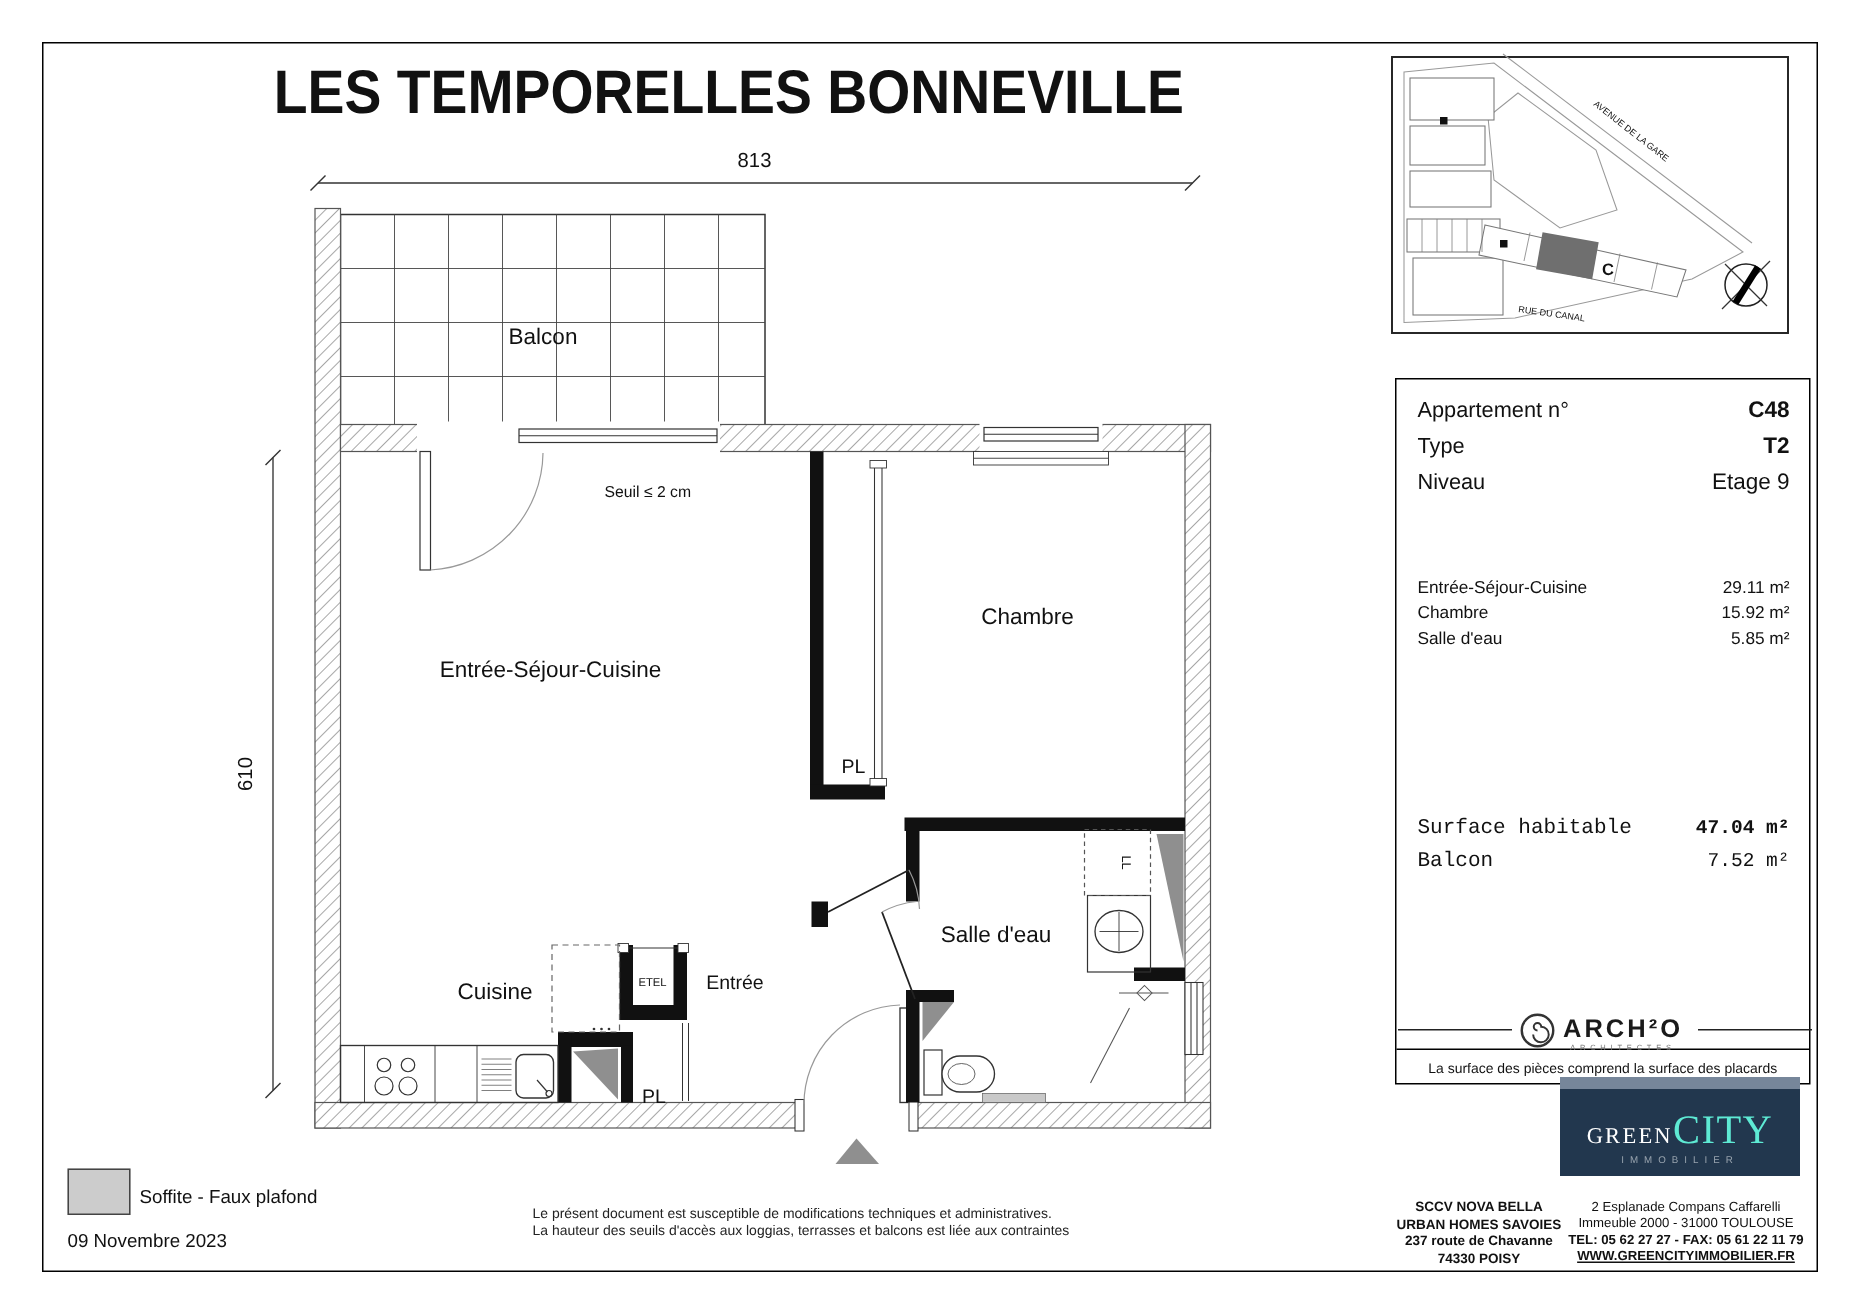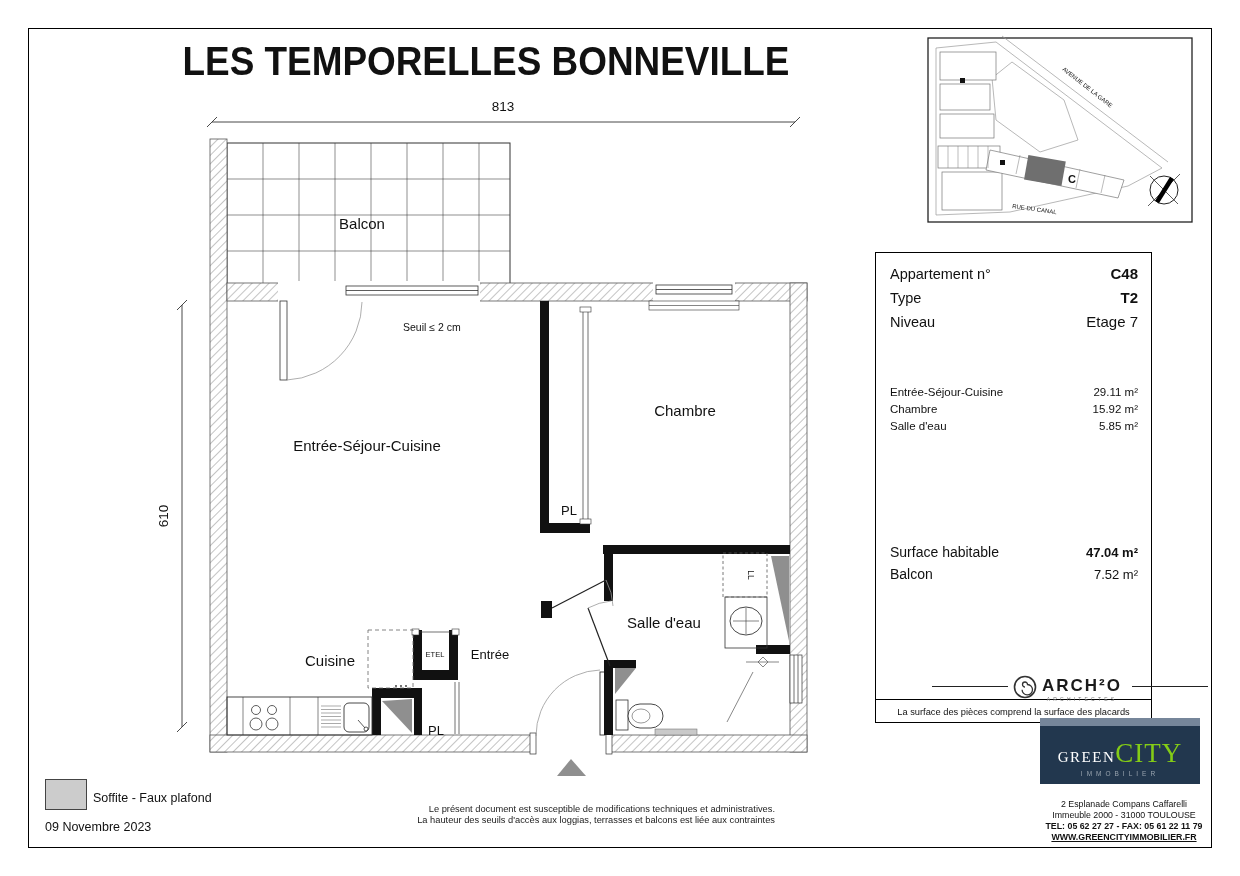--- a/index.html
+++ b/index.html
@@ -9,51 +9,51 @@
         border:1.4px solid #000;}
   .abs{position:absolute;}
   .title{left:150px;top:38px;width:650px;text-align:center;font-size:41px;
         font-weight:700;letter-spacing:0px;transform:scaleX(.9);transform-origin:center;
         white-space:nowrap;}
   svg{display:block;}
   svg text{font-family:"Liberation Sans",sans-serif;fill:#111;}
   .room-label{font-size:15px;}
   .small-label{font-size:10.5px;}
   
-  .panel{left:875px;top:252px;width:277px;height:471px;border:1.5px solid #000;box-sizing:border-box;}
+  .panel{left:930px;top:252px;width:277px;height:471px;border:1.5px solid #000;box-sizing:border-box;}
   .prow{position:absolute;left:14px;right:13px;display:flex;justify-content:space-between;align-items:baseline;}
   .prow .lab{font-size:14.5px;}
   .prow .val{font-size:15px;}
   .prow.sm .lab,.prow.sm .val{font-size:11.5px;}
-  .prow.mid .lab,.prow.mid .val{font-size:13px;}
+  .prow.mid .lab,.prow.mid .val{font-size:13px;font-family:Liberation Mono, monospace;}
   .bold{font-weight:700;}
   .panel-note{position:absolute;left:0;right:0;bottom:5px;text-align:center;font-size:9.3px;}
   .panel-sep{position:absolute;left:0;right:0;bottom:22px;border-top:1px solid #000;}
   
   .rule{height:1.2px;background:#222;}
   .arch-text{font-size:17px;font-weight:700;letter-spacing:2px;color:#1a1a1a;}
   .arch-sub{font-size:5px;letter-spacing:3.2px;color:#777;text-align:center;}
   .uh-square{width:72px;height:72px;background:#4a4a4c;transform:rotate(10deg);}
   .uh-text{font-size:17.5px;font-weight:700;line-height:19px;letter-spacing:.5px;}
   .uh-urban{color:#fff;}
   .uh-home{color:#a5c6d8;font-weight:400;}
   .addr{font-size:9px;font-weight:700;text-align:center;line-height:11.5px;}
   .gc-box{left:1040px;top:718px;width:160px;height:66px;background:#22374e;}
   .gc-band{position:absolute;left:0;top:0;right:0;height:8px;background:#76869a;}
   .gc-line{position:absolute;left:0;right:0;top:20px;text-align:center;white-space:nowrap;
            font-family:"Liberation Serif",serif;color:#fff;}
   .gc-green{font-size:15px;letter-spacing:1.5px;}
-  .gc-city{font-size:27px;color:#84cc16;letter-spacing:1px;}
+  .gc-city{font-size:27px;color:#5eead4;letter-spacing:1px;}
   .gc-sub{position:absolute;left:0;right:0;top:52px;text-align:center;font-size:6.5px;
           letter-spacing:4px;color:#98a3ae;font-family:"Liberation Sans",sans-serif;}
   .gc-addr{font-size:8.8px;text-align:center;line-height:11px;font-weight:400;}
   .legend-swatch{left:45px;top:779px;width:40px;height:29px;background:#ccc;border:1px solid #444;}
   .legend-label{left:93px;top:791px;font-size:12.5px;text-align:center;}
   .date{left:45px;top:820px;font-size:12.5px;}
-  .disclaimer{left:355px;top:804px;width:420px;text-align:right;font-size:9.3px;line-height:11px;color:#222;}
+  .disclaimer{left:355px;top:804px;width:420px;text-align:left;font-size:9.3px;line-height:11px;color:#222;}
 </style>
 </head>
 <body>
 
 <div class="page">
   <div class="page-border abs"></div>
 
   <div class="abs title">LES TEMPORELLES BONNEVILLE</div>
 
   <svg class="abs" style="left:0;top:0" width="1240" height="876" viewBox="0 0 1240 876">
@@ -287,21 +287,21 @@
     <div class="prow" style="top:12px">
       <span class="lab">Appartement n°</span>
       <span class="val bold">C48</span>
     </div>
     <div class="prow" style="top:36px">
       <span class="lab">Type</span>
       <span class="val bold">T2</span>
     </div>
     <div class="prow" style="top:60px">
       <span class="lab">Niveau</span>
-      <span class="val">Etage 7</span>
+      <span class="val">Etage 9</span>
     </div>
     <div class="prow sm" style="top:133px">
       <span class="lab">Entrée-Séjour-Cuisine</span>
       <span class="val">29.11 m²</span>
     </div>
     <div class="prow sm" style="top:150px">
       <span class="lab">Chambre</span>
       <span class="val">15.92 m²</span>
     </div>
     <div class="prow sm" style="top:167px">
@@ -326,20 +326,26 @@
     <svg width="26" height="26" viewBox="0 0 26 26">
       <circle cx="13" cy="13" r="10.5" fill="none" stroke="#333" stroke-width="1.6"></circle>
       <path d="M 13,13 a 2.5,2.5 0 1 1 2.5,-2.5 a 5.2,5.2 0 1 1 -5.4,5.2" fill="none" stroke="#333" stroke-width="1.3"></path>
     </svg>
   </div>
   <div class="abs" style="left:1042px;top:676px">
     <div class="arch-text">ARCH²O</div>
     <div class="arch-sub">ARCHITECTES</div>
   </div>
 
+  <div class="abs addr" style="left:910px;top:799px;width:152px">
+    <div>SCCV NOVA BELLA</div>
+    <div>URBAN HOMES SAVOIES</div>
+    <div>237 route de Chavanne</div>
+    <div>74330 POISY</div>
+  </div>
 
   <div class="abs gc-box">
     <div class="gc-band"></div>
     <div class="gc-line">
       <span class="gc-green">GREEN</span><span class="gc-city">CITY</span>
     </div>
     <div class="gc-sub">IMMOBILIER</div>
   </div>
   <div class="abs gc-addr" style="left:1040px;top:799px;width:168px">
     <div>2 Esplanade Compans Caffarelli</div>

